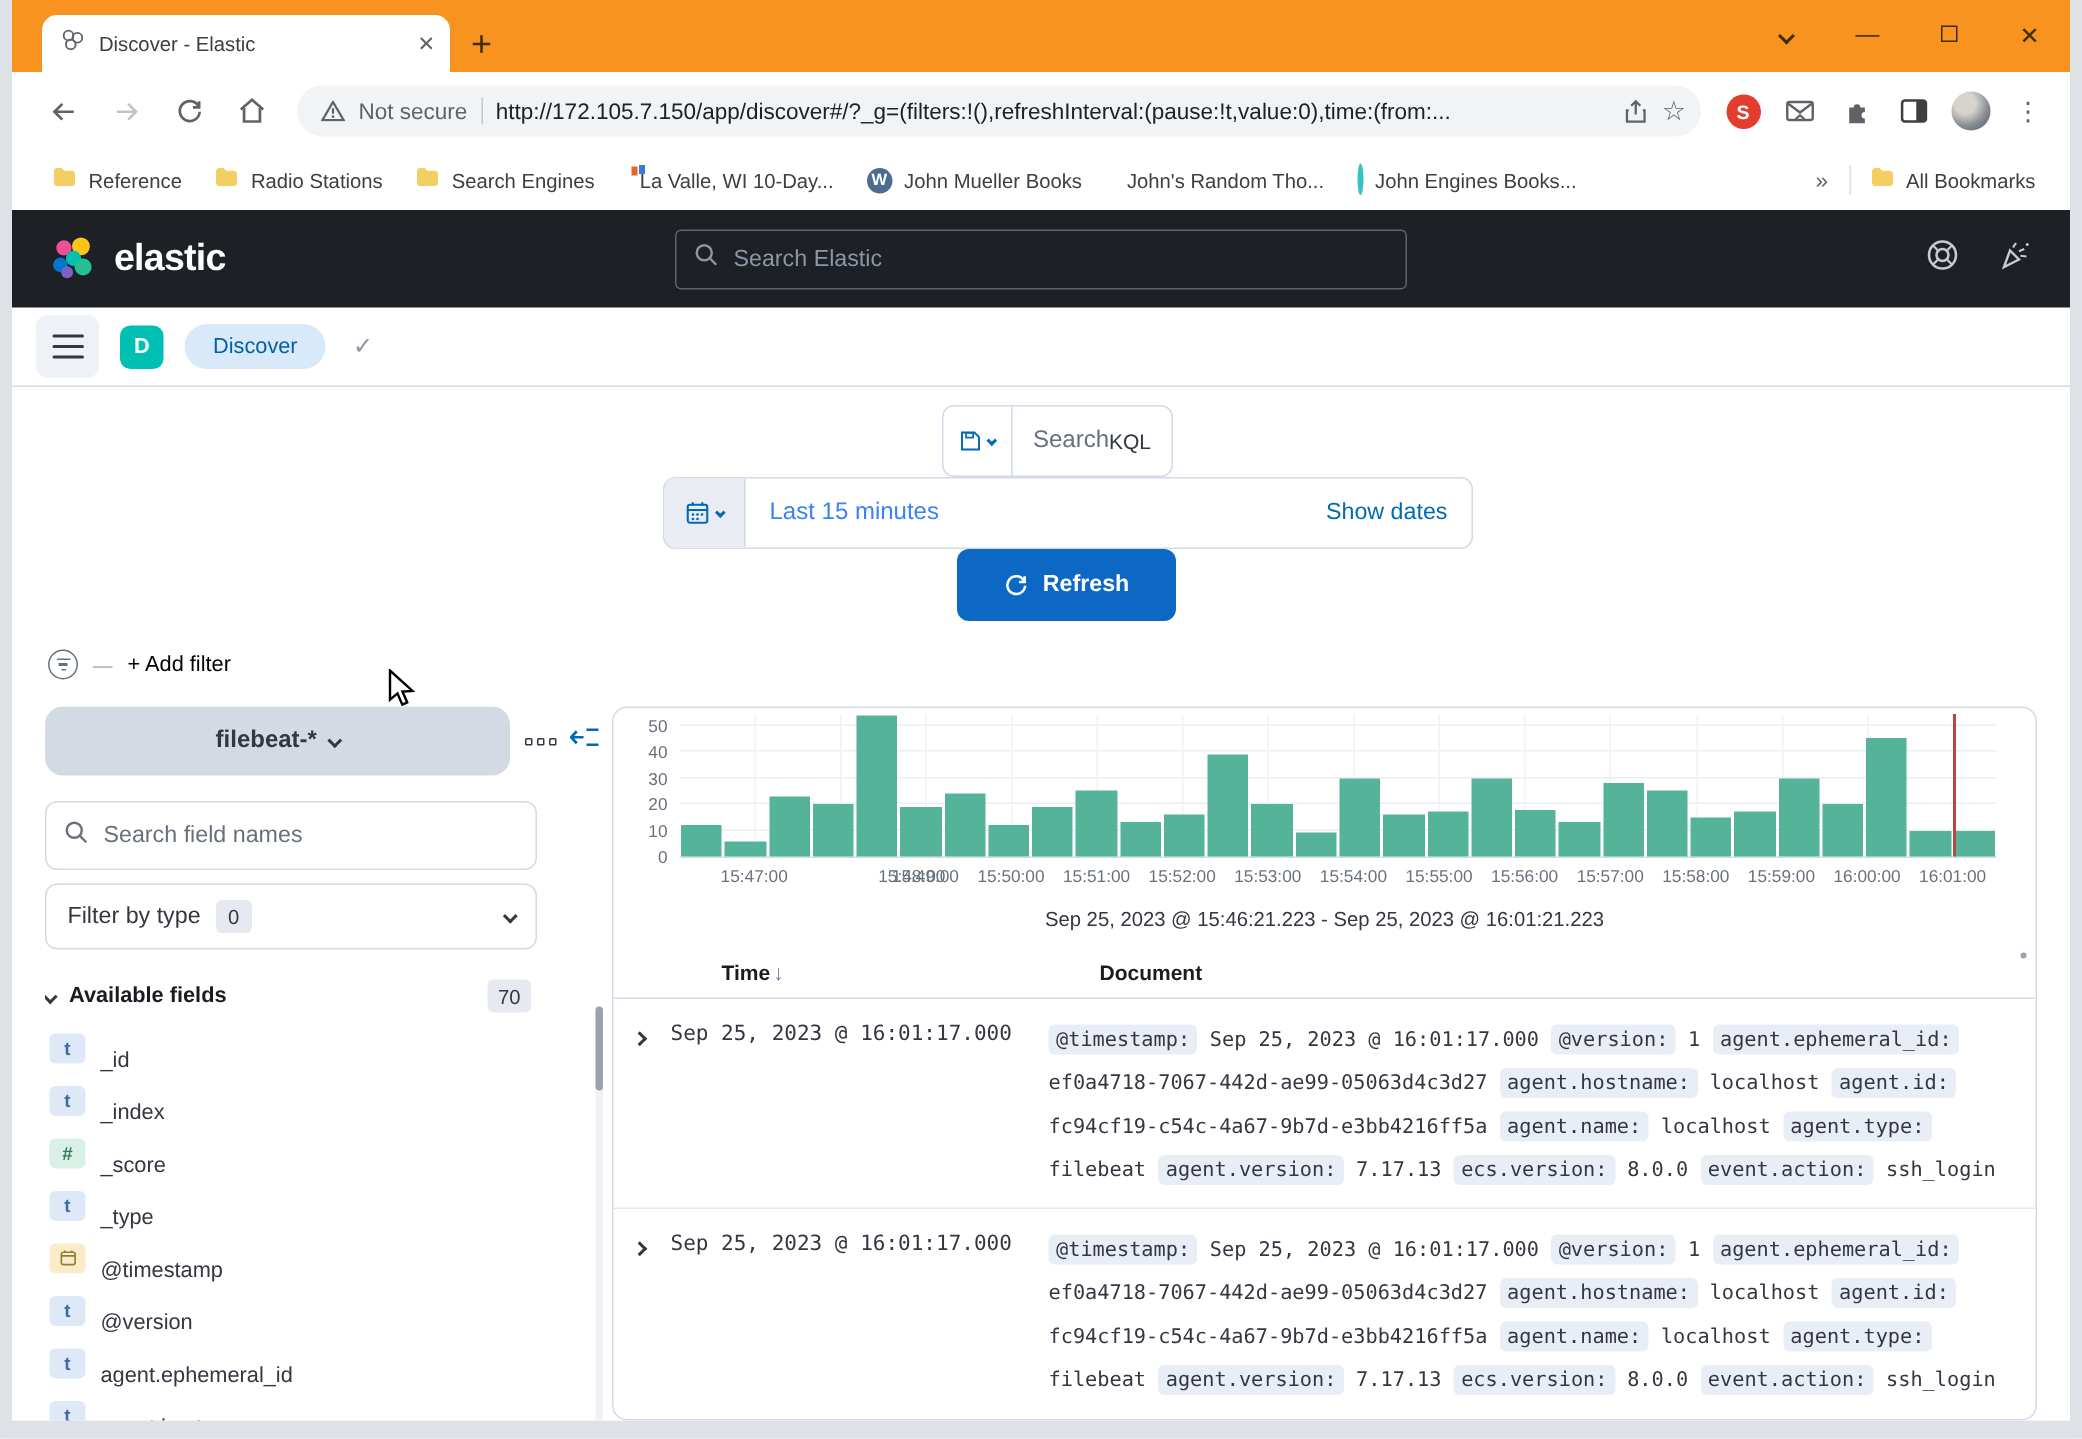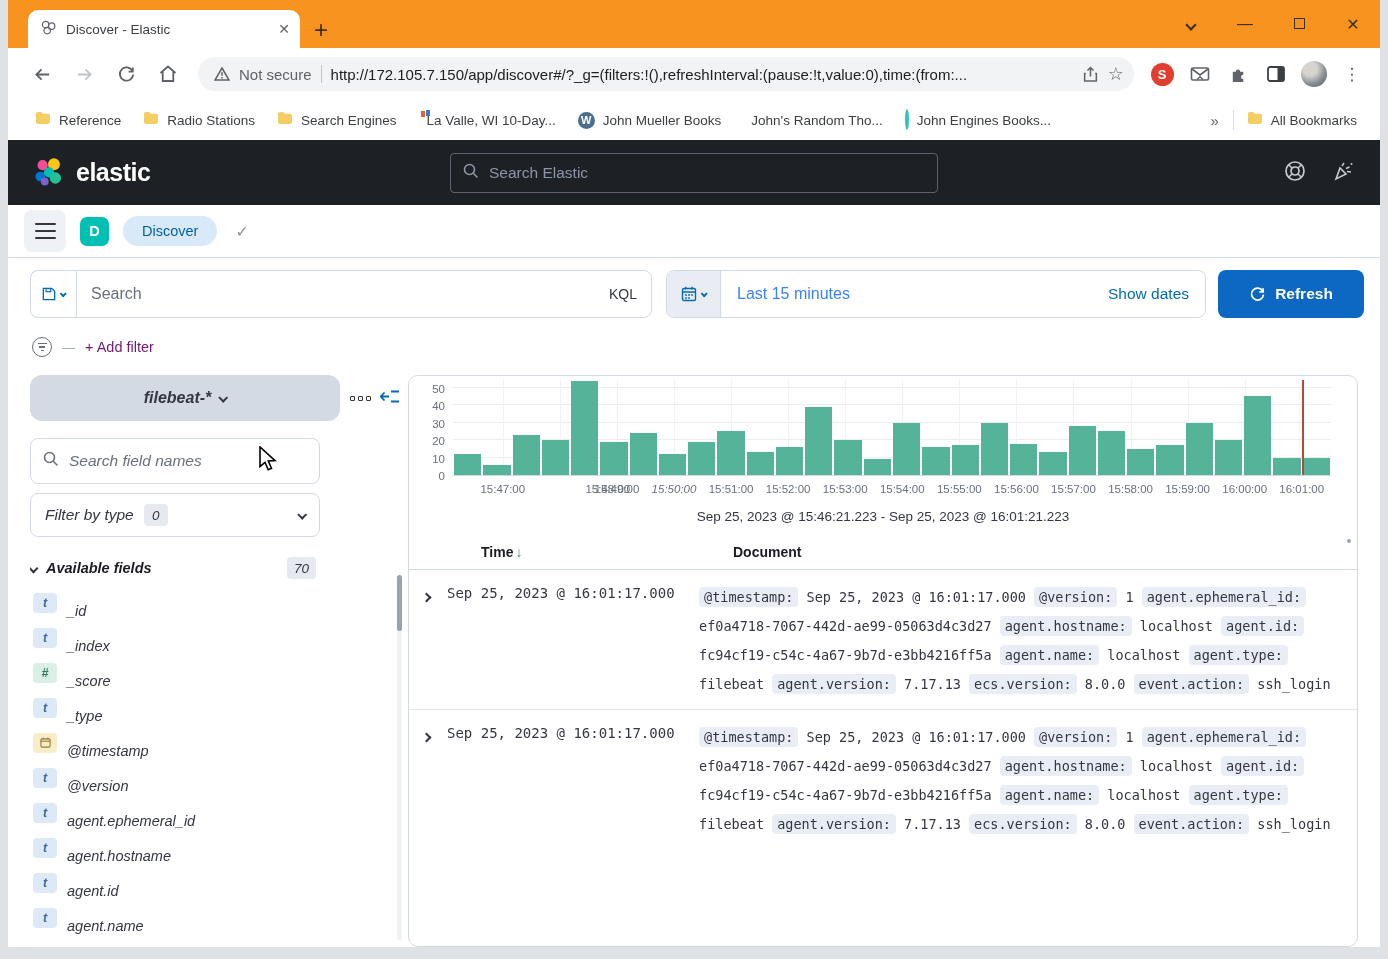--- a/index.html
+++ b/index.html
@@ -57,43 +57,43 @@
   .burger { width:42px; height:42px; border-radius:8px; background:#eef1f5; display:flex; flex-direction:column; align-items:center; justify-content:center; gap:4.5px; }
   .burger i { width:21px; height:2.6px; background:#343741; border-radius:1px; }
   .space-badge { width:29px; height:29px; border-radius:7px; background:#00bfb3; color:#fff; font-weight:700; font-size:14.5px; display:flex; align-items:center; justify-content:center; }
   .crumb { background:#d8e9f9; color:#0061a6; font-size:14.5px; font-weight:500; padding:7px 19px; border-radius:16px; }
   .crumb-check { color:#8d949e; font-size:16px; margin-left:4px; }
   .appbar-right { margin-left:auto; display:flex; align-items:center; gap:30px; }
   .top-link { color:#006bb4; font-size:15.5px; font-weight:500; }
   .save-btn { height:40px; padding:0 19px; background:#d9e9f9; border-radius:6px; color:#006bb4; font-weight:600; font-size:15.5px; display:flex; align-items:center; gap:9px; }
 
   
-  .queryrow { padding:12px 16px 11px 22px; display:flex; align-items:center; background:#fff; flex-shrink:0; }
+  .queryrow { padding:12px 0 11px 22px; display:flex; align-items:center; background:#fff; flex-shrink:0;flex-direction:column; }
   .qgroup { display:flex; flex:1; height:48px; }
   .saved-btn { width:46px; border:1px solid #d3dae6; border-right:none; border-radius:8px 0 0 8px; background:#fff; display:flex; align-items:center; justify-content:center; gap:4px; color:#006bb4; }
   .qinput { flex:1; height:48px; border:1px solid #d3dae6; border-radius:0 8px 8px 0; display:flex; align-items:center; padding:0 14px; }
   .qinput-ph { color:#69707d; font-size:16px; flex:1; }
   .kql { color:#343741; font-size:14px; font-weight:500; }
   .dategroup { width:540px; height:48px; border:1px solid #d3dae6; border-radius:8px; display:flex; align-items:center; margin-left:14px; overflow:hidden; background:#fff; }
   .cal-btn { width:54px; height:100%; background:#e9edf3; border-right:1px solid #d3dae6; display:flex; align-items:center; justify-content:center; gap:4px; color:#006bb4; }
   .timerange { font-size:16px; color:#3b82f6; padding-left:16px; }
   .showdates { margin-left:auto; padding-right:16px; color:#006bb4; font-size:15.5px; font-weight:500; }
   .refresh-btn { width:146px; height:48px; margin-left:12px; background:#0d68c4; border-radius:8px; color:#fff; font-weight:600; font-size:15.5px; display:flex; align-items:center; justify-content:center; gap:9px; }
 
   
   .filterrow { height:36px; display:flex; align-items:center; padding-left:24px; gap:10px; background:#fff; flex-shrink:0; }
   .filter-circ { width:20px; height:20px; border:1.6px solid #69707d; border-radius:50%; display:flex; flex-direction:column; align-items:center; justify-content:center; gap:2px; }
   .filter-circ i { height:1.6px; background:#69707d; display:block; }
   .filter-dash { color:#98a2b3; font-size:13px; }
-  .addfilter { color:#701a75; font-size:14.5px; font-weight:500; }
+  .addfilter { color:#000000; font-size:14.5px; font-weight:500; }
 
   
   .content { flex:1; display:flex; padding:10px 22px 0 22px; gap:6px; background:#fff; overflow:hidden; }
-  .sidebar { width:372px; flex-shrink:0; position:relative; overflow:hidden;font-style:italic; }
-  .sb-inner { width:290px; }
+  .sidebar { width:372px; flex-shrink:0; position:relative; overflow:hidden; }
+  .sb-inner { width:328px; }
   .idx-row { display:flex; align-items:center; gap:10px; }
   .idx-btn { flex:1; height:46px; background:#d4dae3; border-radius:12px; display:flex; align-items:center; justify-content:center; gap:8px; font-size:16px; font-weight:700; color:#343741; }
   .idx-icons { display:flex; align-items:center; gap:9px; padding-right:2px; }
   .dots3 { display:flex; gap:3px; }
   .dots3 i { width:5px; height:5px; border:1.6px solid #343741; border-radius:1px; display:block; }
   .sb-search { margin-top:17px; height:46px; border:1px solid #d3dae6; border-radius:8px; display:flex; align-items:center; padding:0 12px; gap:10px; }
   .sb-search-ph { color:#69707d; font-size:15.5px; }
   .sb-filtertype { margin-top:9px; height:44px; border:1px solid #d3dae6; border-radius:8px; display:flex; align-items:center; padding:0 14px; }
   .sb-filtertype .lbl { font-size:15.5px; color:#343741; }
   .cnt-badge { margin-left:10px; min-width:24px; height:22px; background:#e6eaf0; border-radius:4px; display:flex; align-items:center; justify-content:center; font-size:13.5px; color:#343741; padding:0 7px; }
@@ -550,21 +550,21 @@
                 <div class="bar" style="height: 17.4545px; background: rgb(84, 179, 153);"></div>
                 <div class="bar" style="height: 17.4545px; background: rgb(84, 179, 153);"></div>
               </div>
               <div class="nowline" style="left: 96.67%; background: rgb(185, 71, 61);"></div>
             </div>
         </div>
         <div class="xlabels" id="xlabels">
             <span style="left: 5.67%;">15:47:00</span>
             <span style="left: 12.17%; margin-left: 48px;">15:48:00</span>
             <span style="left: 18.67%;">15:49:00</span>
-            <span style="left: 25.17%; font-style: italic;">15:50:00</span>
+            <span style="left: 25.17%;">15:50:00</span>
             <span style="left: 31.67%;">15:51:00</span>
             <span style="left: 38.17%;">15:52:00</span>
             <span style="left: 44.67%;">15:53:00</span>
             <span style="left: 51.17%;">15:54:00</span>
             <span style="left: 57.67%;">15:55:00</span>
             <span style="left: 64.17%;">15:56:00</span>
             <span style="left: 70.67%;">15:57:00</span>
             <span style="left: 77.17%;">15:58:00</span>
             <span style="left: 83.67%;">15:59:00</span>
             <span style="left: 90.17%;">16:00:00</span>

